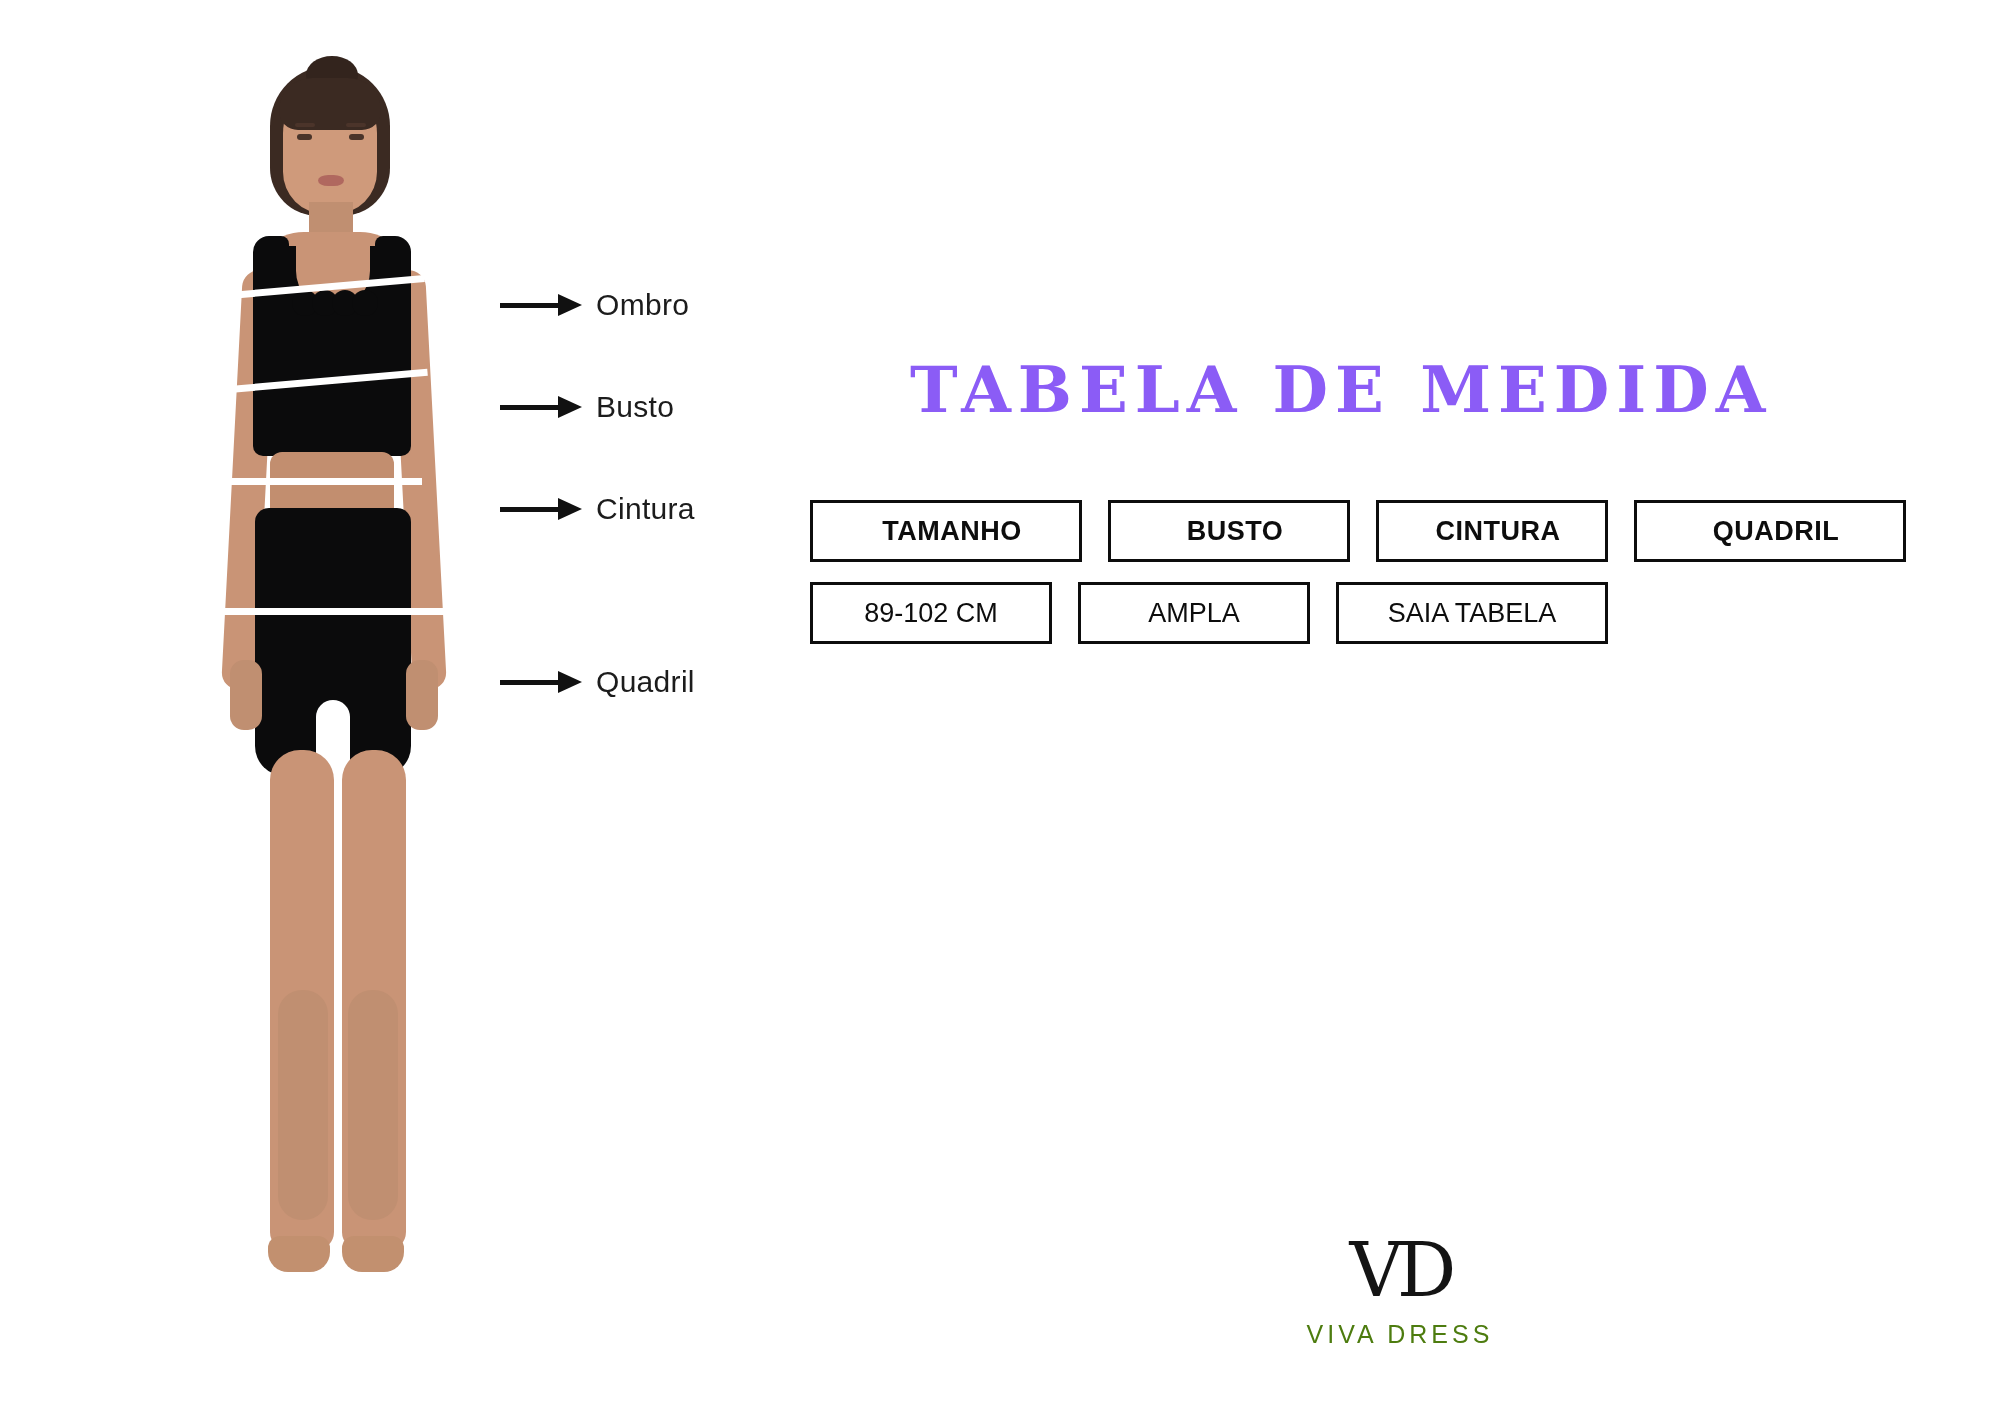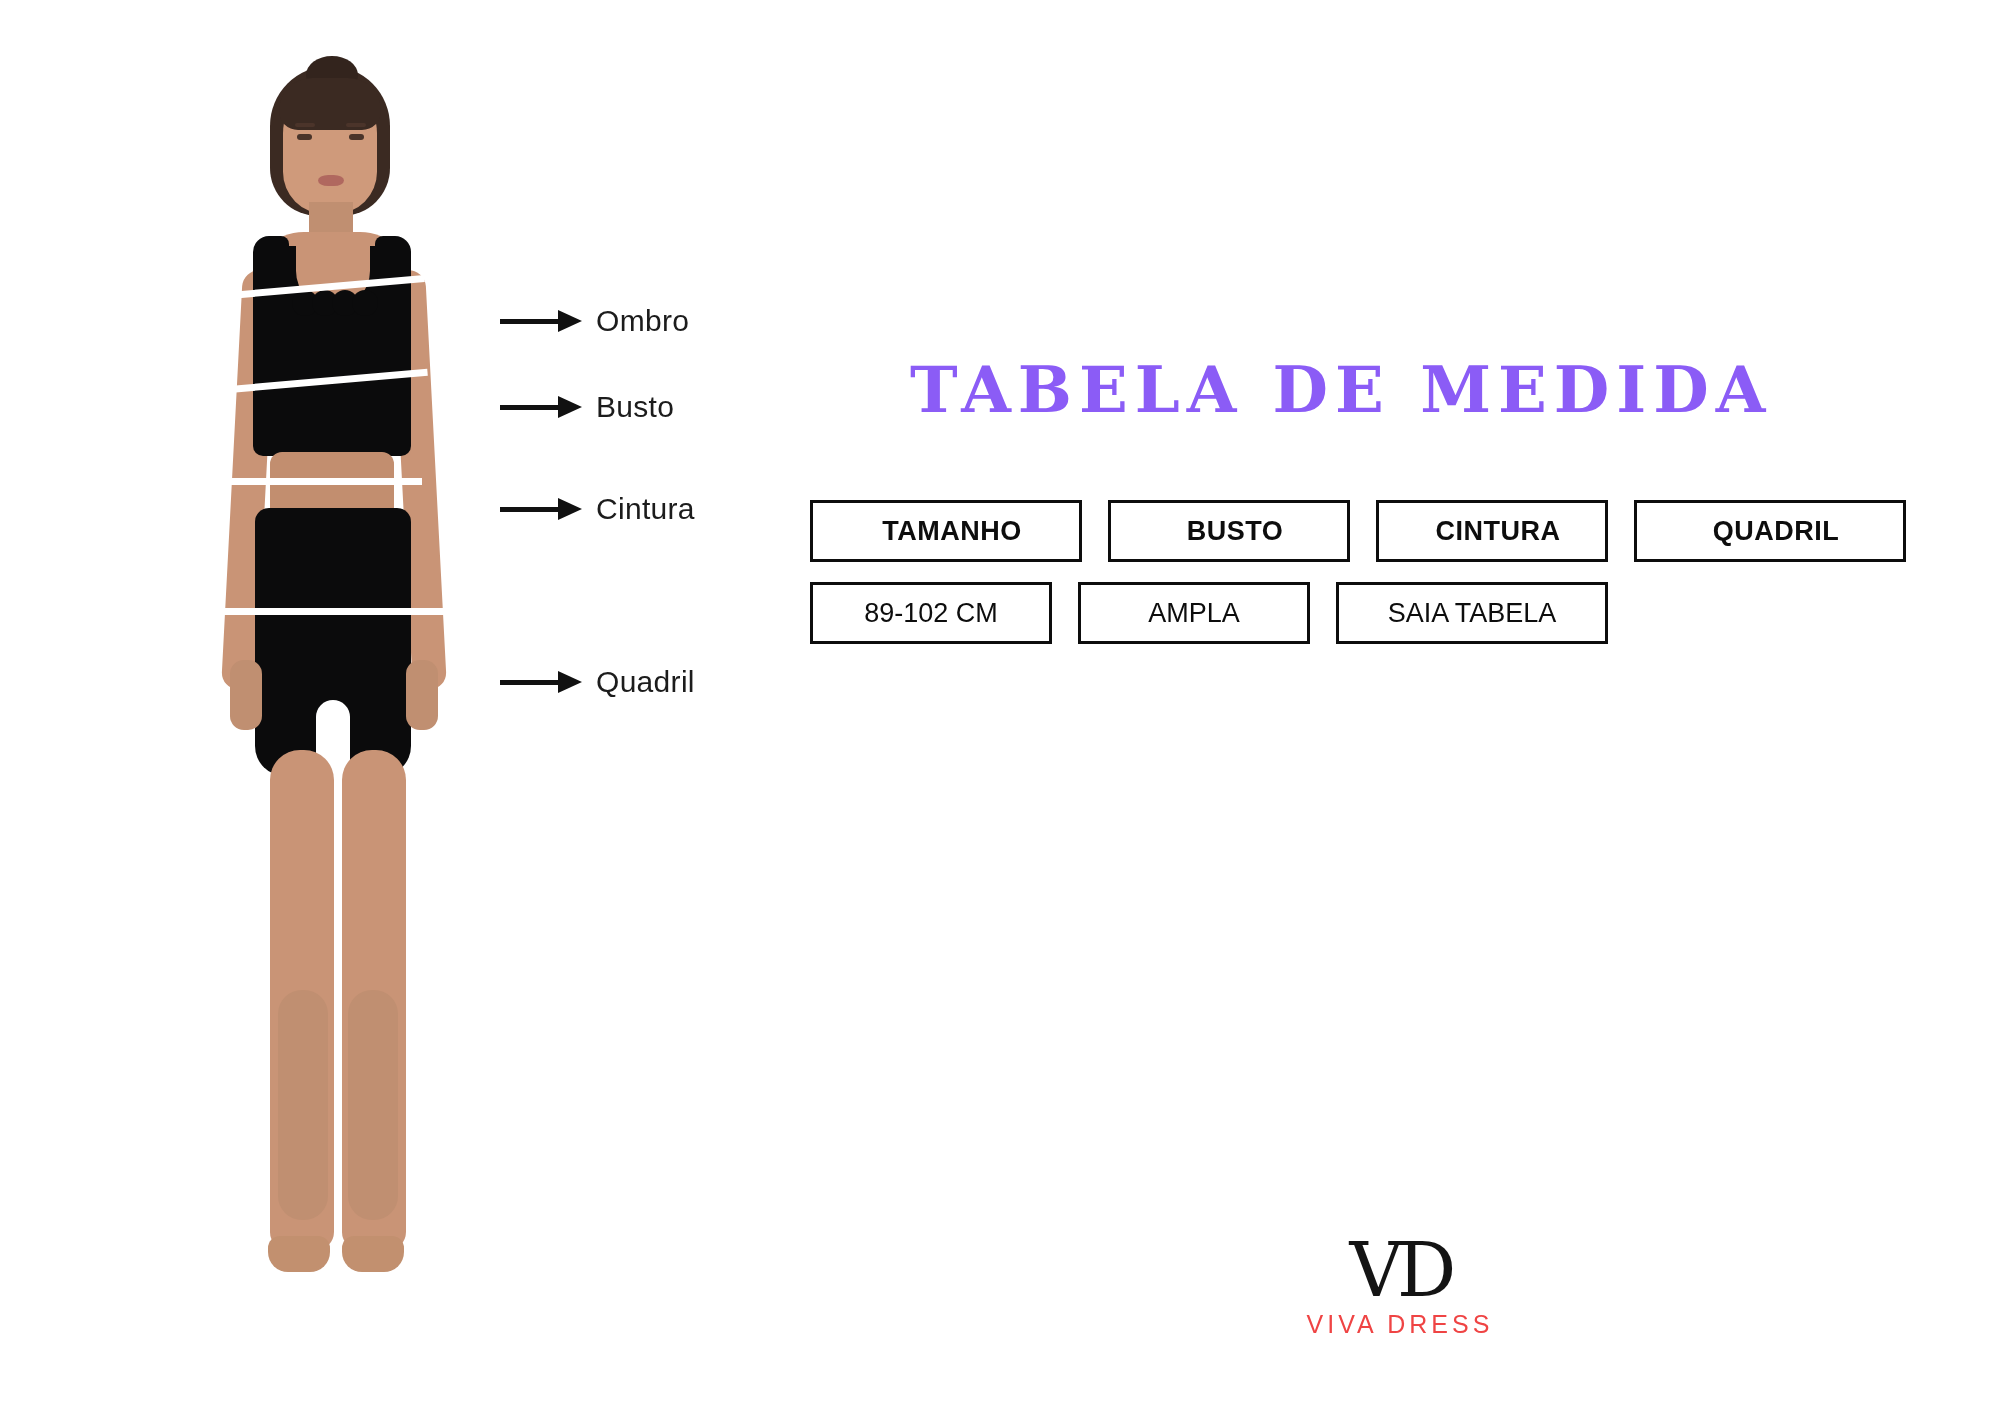--- a/index.html
+++ b/index.html
@@ -280,23 +280,24 @@
     text-align: center;
   }
   .brand-mark {
     font-family: "DejaVu Serif", "Liberation Serif", serif;
     font-size: 74px;
     letter-spacing: -6px;
     color: #141414;
     line-height: 80px;
   }
   .brand-name {
+    margin-top: 10px;
     font-size: 25px;
     letter-spacing: 4px;
-    color: #ef4444;
+    color: #4d7c0f;
   }
 </style>
 </head>
 <body>
 
 <div class="photo-panel">
   <div class="model-wrap">
 
     <div class="hair-back"></div>
     <div class="bun"></div>
@@ -332,21 +333,21 @@
     <div class="shin-shade r"></div>
     <div class="foot l"></div>
     <div class="foot r"></div>
 
     <div class="mline ombro"></div>
     <div class="mline busto"></div>
     <div class="mline cintura"></div>
     <div class="mline quadril"></div>
   </div>
 
-  <div class="callout" style="left:500px; top:304px;">
+  <div class="callout" style="left:500px; top:288px;">
     <span class="arrow">
       <span class="shaft"></span>
         <span class="head"></span>
     </span>
     <span class="callout-label">Ombro</span>
   </div>
 
   <div class="callout" style="left:500px; top:390px;">
     <span class="arrow">
       <span class="shaft"></span>

